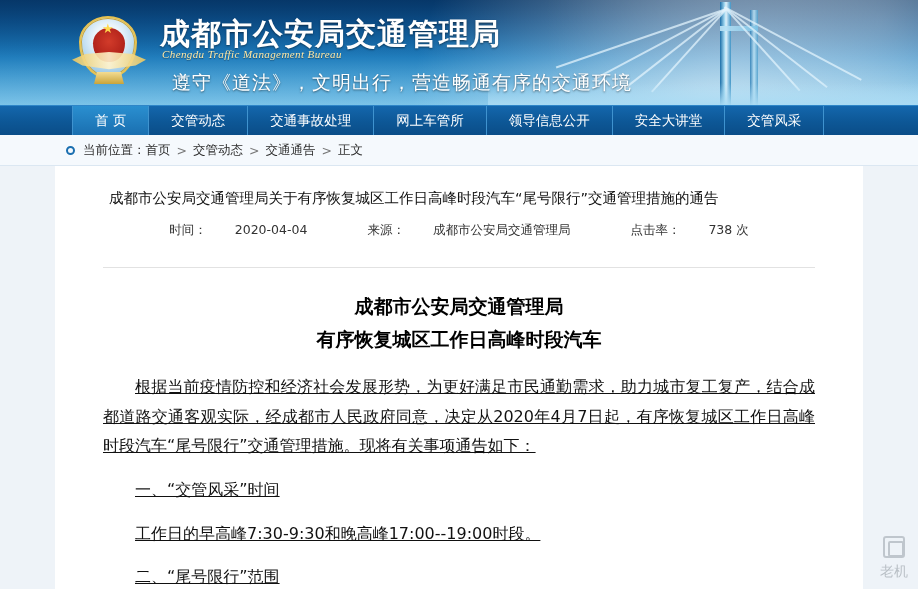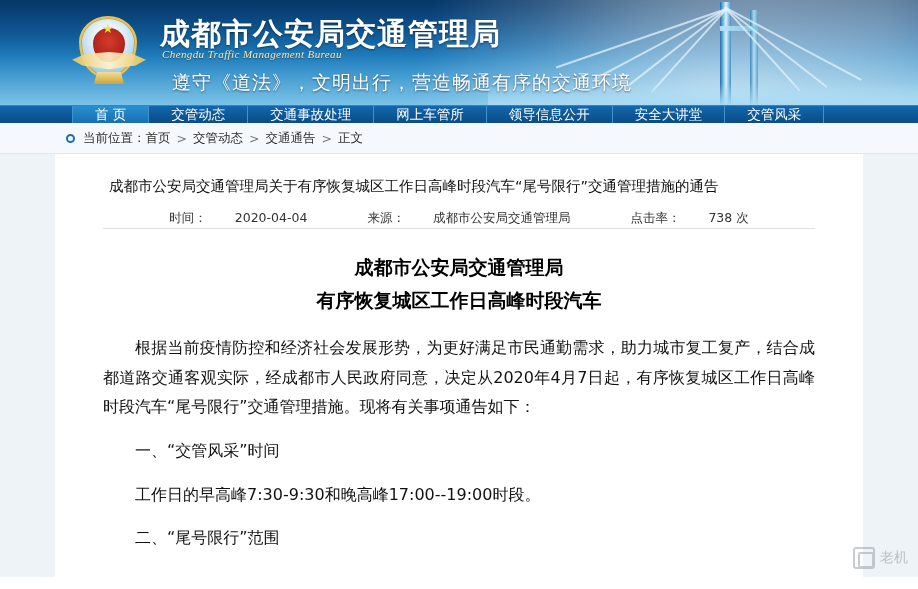--- a/index.html
+++ b/index.html
@@ -112,21 +112,21 @@
     position: absolute; left: 172px; top: 70px;
     font-size: 19px; color: #ffffff; letter-spacing: 1px;
     text-shadow: 0 1px 2px rgba(0,0,0,.5);
     font-family: "DejaVu Sans", "Liberation Sans", sans-serif;
     text-align: center;
   }
 
   
   .nav {
     display: flex; align-items: stretch;
-    height: 18px;
+    height: 30px;
     background: linear-gradient(180deg,#1467ad 0%, #0d5796 55%, #0a4d88 100%);
     border-top: 1px solid #2e86c8;
     padding-left: 72px;
   }
   .nav-item {
     display: flex; align-items: center; justify-content: center;
     padding: 0 22px;
     color: #ffffff; font-size: 13.5px;
     border-right: 1px solid #3f93cf;
     cursor: pointer;
@@ -169,49 +169,51 @@
   .doc-head {
     font-size: 14.5px;
     color: #111;
     line-height: 1.5;
     padding: 4px 6px 12px 6px;
   }
   .doc-meta {
     text-align: center;
     font-size: 12.5px;
     color: #333;
-    padding-bottom: 1px;
+    padding-bottom: 28px;
     border-bottom: 1px solid #e2e2e2;
   }
   .doc-meta span { margin: 0 14px; }
   .doc-title {
     text-align: center;
     font-size: 19px;
     font-weight: bold;
     color: #000;
     line-height: 1.75;
     margin: 22px 0 16px 0;
     font-family: "DejaVu Sans", "Liberation Sans", sans-serif;
   }
   .doc-title div { white-space: nowrap; }
   .doc-body p {
     margin: 0 0 14px 0;
     font-size: 16px;
     line-height: 1.85;
     color: #111;
     text-align: justify;
     text-indent: 2em;
+    text-decoration: underline;
   }
   .doc-body p.nopad { text-indent: 2em; }
 
   
   .watermark {
     position: absolute; right: 10px; bottom: 8px;
     display: flex; align-items: center; gap: 5px;
     opacity: .55;
+    flex-direction: column;
   }
   .wm-box {
     width: 22px; height: 22px; border: 2px solid #9aa3ab; border-radius: 3px;
     position: relative;
   }
   .wm-box::before {
     content: ""; position: absolute; left: 3px; top: 3px; width: 12px; height: 12px;
     border: 2px solid #9aa3ab; border-radius: 2px;
   }
   .wm-text { font-size: 14px; color: #8d959c; font-family: "DejaVu Sans", "Liberation Sans", sans-serif; }

